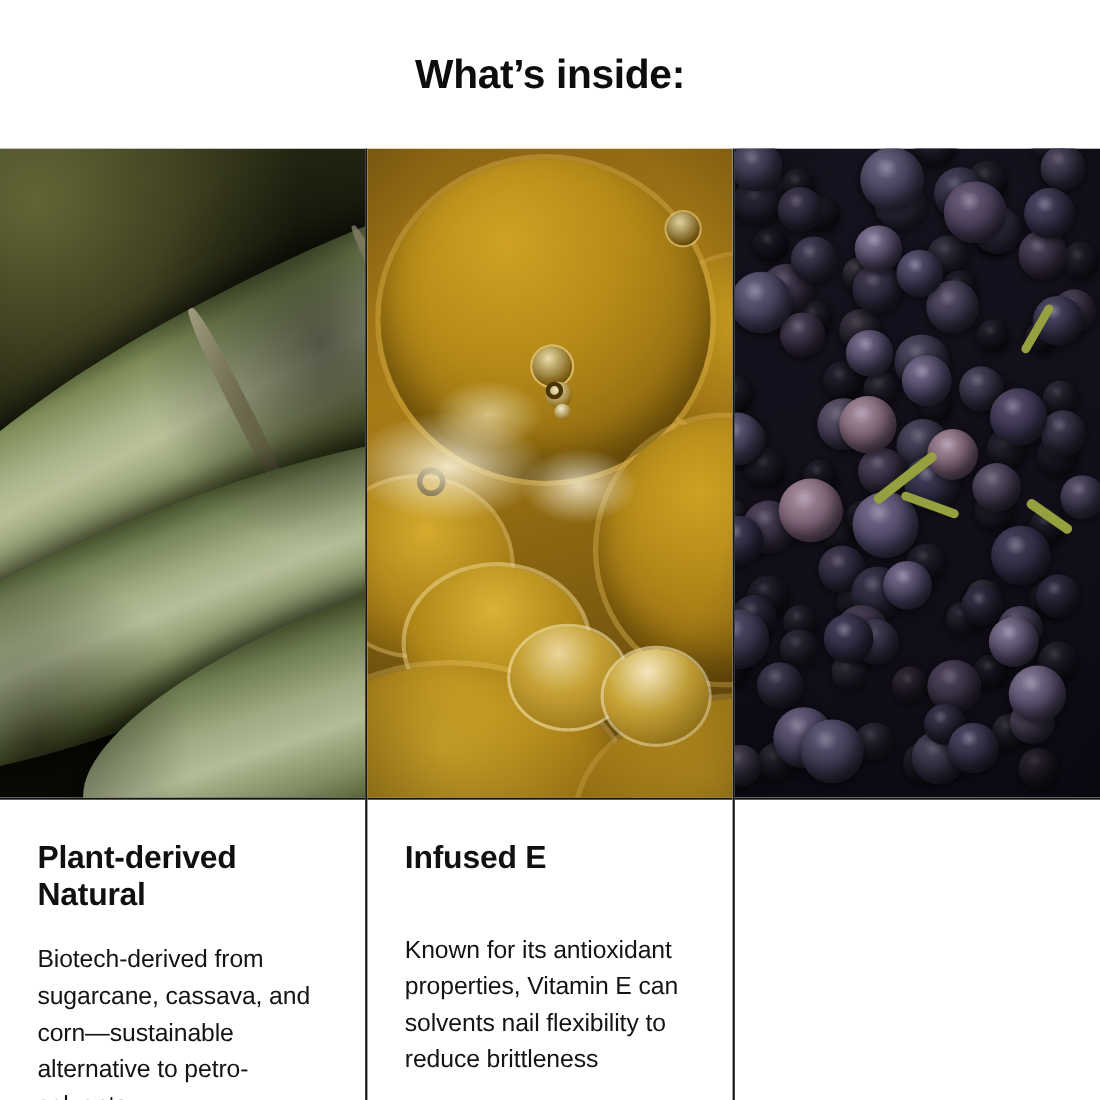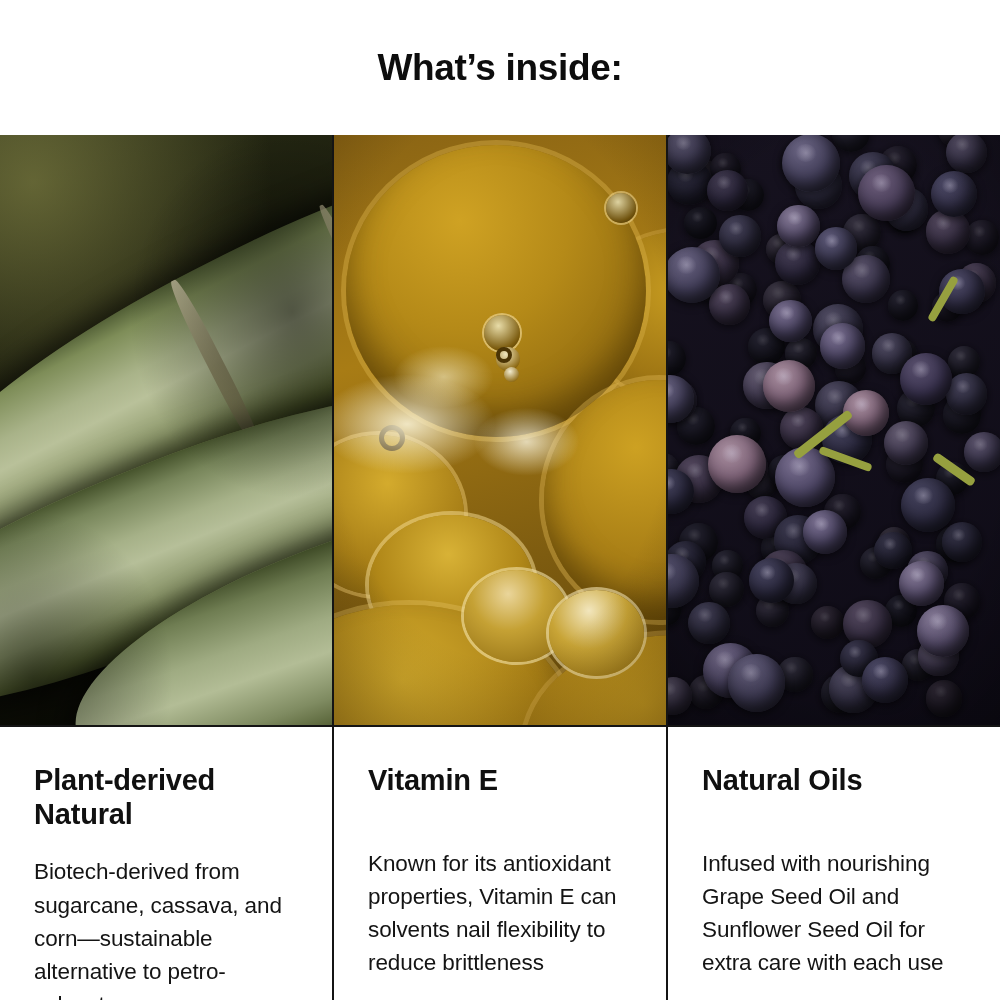--- a/index.html
+++ b/index.html
@@ -263,21 +263,21 @@
           <div class="bub b-tiny1"></div>
           <div class="bub b-tiny2"></div>
           <div class="bub b-tiny3"></div>
           <div class="bub b-ring1"></div>
           <div class="bub b-ring2"></div>
           <div class="oil-gloss"></div>
           <div class="oil-vig"></div>
         </div>
       </div>
       <div class="caption">
-        <h2 class="cap-title">Vitamin E</h2>
+        <h2 class="cap-title">Infused E</h2>
         <p class="cap-body">Known for its antioxidant properties, Vitamin E can solvents nail flexibility to reduce brittleness</p>
       </div>
     </div>
 
     <div class="col col-3">
       <div class="media">
         <div class="media-inner grapes" id="grape-field">
             <div class="grape" style="width: 36.9796px; height: 36.9796px; left: 16.0437px; top: 24.3605px; background: radial-gradient(circle at 34% 26%, rgb(133, 122, 150) 0%, rgb(86, 76, 107) 52%, rgb(43, 38, 57) 100%); box-shadow: rgba(0, 0, 0, 0.55) -6px -8px 14px inset, rgba(0, 0, 0, 0.6) 0px 2px 8px; filter: brightness(0.45);"></div>
             <div class="grape" style="width: 30.5721px; height: 30.5721px; left: 42.4045px; top: 18.0595px; background: radial-gradient(circle at 34% 26%, rgb(89, 80, 109) 0%, rgb(58, 51, 80) 52%, rgb(32, 28, 44) 100%); box-shadow: rgba(0, 0, 0, 0.55) -6px -8px 14px inset, rgba(0, 0, 0, 0.6) 0px 2px 8px; filter: brightness(0.45);"></div>
             <div class="grape" style="width: 33.8385px; height: 33.8385px; left: 114.798px; top: 9.0645px; background: radial-gradient(circle at 34% 26%, rgb(110, 95, 124) 0%, rgb(71, 60, 87) 52%, rgb(38, 31, 48) 100%); box-shadow: rgba(0, 0, 0, 0.55) -6px -8px 14px inset, rgba(0, 0, 0, 0.6) 0px 2px 8px; filter: brightness(0.45);"></div>
@@ -399,20 +399,16 @@
             <div class="grape" style="width: 58px; height: 58px; left: 40px; top: 300px; background: radial-gradient(circle at 36% 28%, rgb(169, 143, 160) 0%, rgb(125, 98, 119) 48%, rgb(61, 47, 68) 100%); box-shadow: rgba(0, 0, 0, 0.5) -6px -8px 14px inset, rgba(0, 0, 0, 0.55) 0px 2px 8px;"></div>
             <div class="grape" style="width: 52px; height: 52px; left: 95px; top: 225px; background: radial-gradient(circle at 36% 28%, rgb(169, 143, 160) 0%, rgb(125, 98, 119) 48%, rgb(61, 47, 68) 100%); box-shadow: rgba(0, 0, 0, 0.5) -6px -8px 14px inset, rgba(0, 0, 0, 0.55) 0px 2px 8px;"></div>
             <div class="grape" style="width: 46px; height: 46px; left: 175px; top: 255px; background: radial-gradient(circle at 36% 28%, rgb(169, 143, 160) 0%, rgb(125, 98, 119) 48%, rgb(61, 47, 68) 100%); box-shadow: rgba(0, 0, 0, 0.5) -6px -8px 14px inset, rgba(0, 0, 0, 0.55) 0px 2px 8px;"></div>
             <div class="stem" style="left: 120px; top: 295px; width: 70px; height: 9px; transform: rotate(-38deg);"></div>
             <div class="stem" style="left: 150px; top: 320px; width: 55px; height: 8px; transform: rotate(20deg);"></div>
             <div class="stem" style="left: 250px; top: 160px; width: 50px; height: 8px; transform: rotate(-60deg);"></div>
             <div class="stem" style="left: 262px; top: 330px; width: 48px; height: 9px; transform: rotate(35deg);"></div>
           <div class="grape-vig"></div>
         </div>
       </div>
-      <div class="caption">
-        <h2 class="cap-title">Natural Oils</h2>
-        <p class="cap-body">Infused with nourishing Grape Seed Oil and Sunflower Seed Oil for extra care with each use</p>
-      </div>
     </div>
 
   </div>
 </div>
 
 </body></html>

